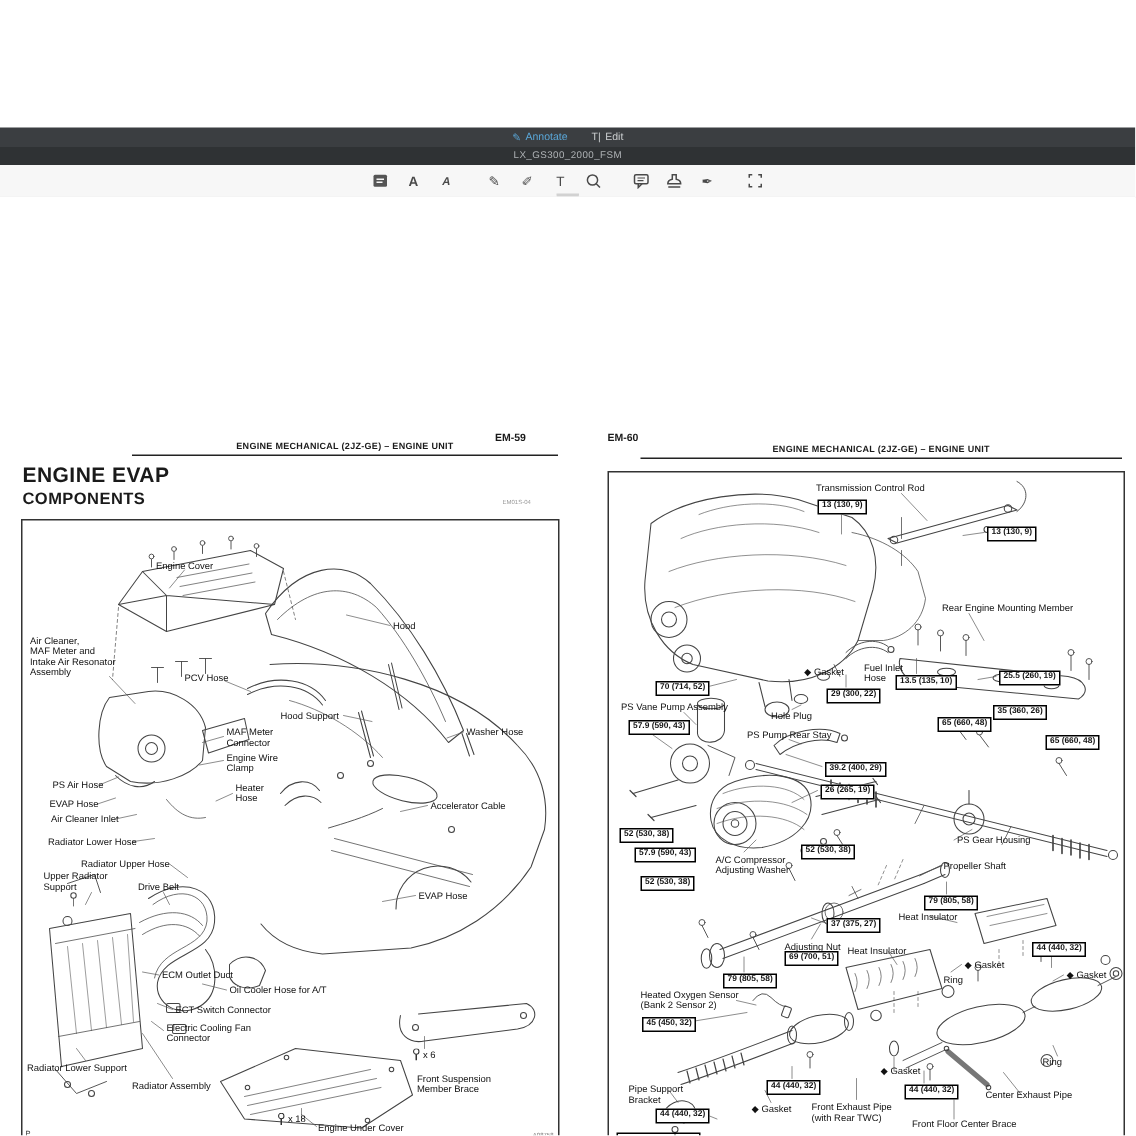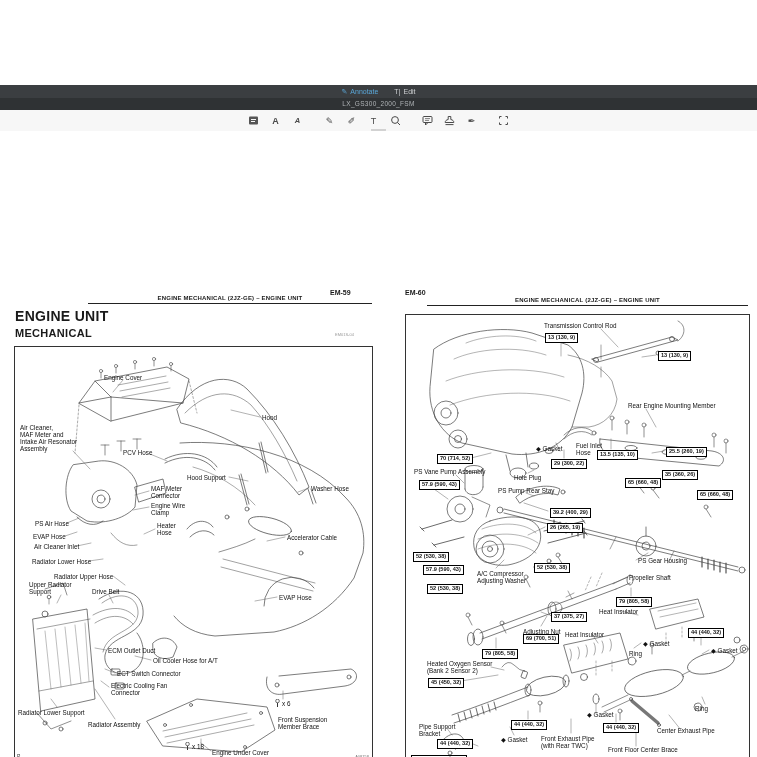--- a/index.html
+++ b/index.html
@@ -111,22 +111,22 @@
       </span>
     </div>
   </div>
   <div class="handle"></div>
 
   <div class="content">
 
     <div>
       <div class="pageno" style="left:330px;top:158px;">EM-59</div>
       <div class="pghead" style="left:88px;top:164px;width:284px;">ENGINE MECHANICAL (2JZ-GE)  –  ENGINE UNIT</div>
-      <div class="bigtitle" style="left:15px;top:177px;">ENGINE UNIT</div>
-      <div class="subtitle" style="left:15px;top:196px;">MECHANICAL</div>
+      <div class="bigtitle" style="left:15px;top:177px;">ENGINE EVAP</div>
+      <div class="subtitle" style="left:15px;top:196px;">COMPONENTS</div>
       <div class="seccode" style="left:335px;top:201px;">EM01S-04</div>
 
       <div class="dbox" style="left:14px;top:215px;width:357px;height:413px;">
         <svg class="art" width="357" height="413" viewBox="0 0 357 413">
           <g stroke="#444" stroke-width="0.7" fill="none" stroke-linecap="round" stroke-linejoin="round">
 
             <path d="M64,56 L80,34 L152,20 L174,32 L168,56 L96,74 Z"></path>
             <path d="M80,34 L96,50 L168,56 M96,50 L96,74 M96,50 L64,56"></path>
             <path d="M103,38 L151,29 M105,44 L153,35 M107,50 L155,41" stroke-width="0.45"></path>
             <g stroke-width="0.6">

